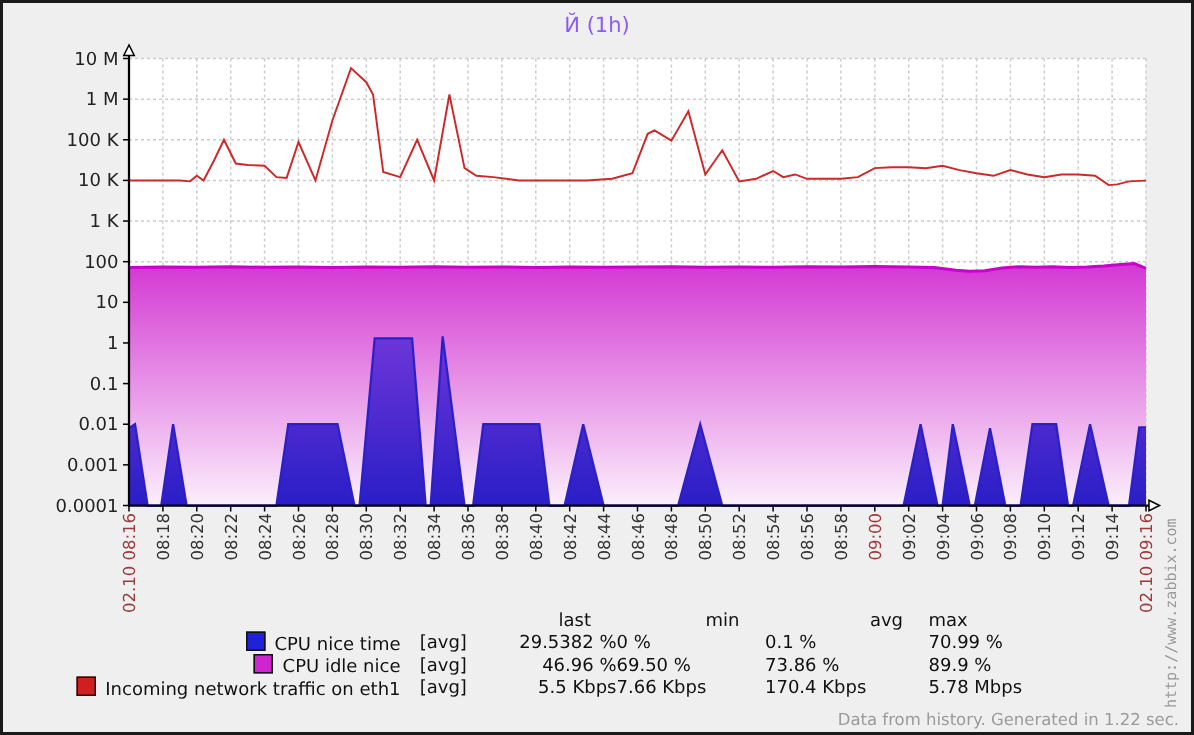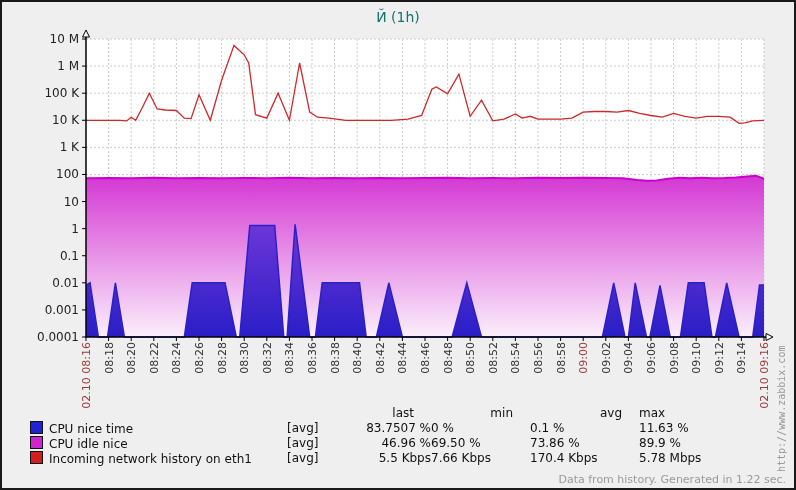--- a/index.html
+++ b/index.html
@@ -3,31 +3,31 @@
 <meta charset="utf-8">
 <style>
   html,body{margin:0;padding:0;background:#ddd;}
   #canvas{
     position:relative;width:796px;height:490px;box-sizing:border-box;
     background:#efefef;border:2px solid #1a1a1a;overflow:hidden;
     font-family:"DejaVu Sans","Liberation Sans",sans-serif;
   }
   #title{
     position:absolute;left:0;top:7px;width:100%;text-align:center;
-    font-size:14px;color:#0f766e;
+    font-size:14px;color:#8b5cf6;
   }
   #chart-svg{position:absolute;left:0;top:0;}
   #legend{
     position:absolute;left:8px;top:403px;border-collapse:collapse;
-    font-size:12px;color:#111;margin-left:20px;
+    font-size:12px;color:#111;
   }
   #legend td{padding:0;height:14px;line-height:13px;white-space:nowrap;}
   #legend thead td{height:16px;text-align:right;padding-right:17px;}
-  #legend td.c-label{width:240px;text-align:left;}
-  #legend td.c-scope{width:40px;text-align:left;}
+  #legend td.c-label{width:240px;text-align:right;}
+  #legend td.c-scope{width:40px;text-align:center;}
   #legend td.c-last{width:70px;text-align:right;}
   #legend td.c-min{width:82px;}
   #legend td.c-avg{width:92px;}
   #legend td.c-max{width:83px;text-align:left;}
   .swatch{
     display:inline-block;width:11px;height:11px;border:1px solid #111;
     margin-right:6px;vertical-align:-1px;
   }
   #footer{
     position:absolute;right:8px;top:471px;font-size:11px;color:#9a9a9a;
@@ -214,35 +214,35 @@
         <td class="c-last">last</td>
         <td class="c-min">min</td>
         <td class="c-avg">avg</td>
         <td class="c-max">max</td>
       </tr>
     </thead>
     <tbody>
       <tr>
         <td class="c-label"><span class="swatch" style="background: rgb(33, 33, 214);"></span><span>CPU nice time</span></td>
         <td class="c-scope">[avg]</td>
-        <td class="c-last">83.7507 %</td>
+        <td class="c-last">29.5382 %</td>
         <td class="c-min">0 %</td>
         <td class="c-avg">0.1 %</td>
-        <td class="c-max">11.63 %</td>
+        <td class="c-max">70.99 %</td>
       </tr>
       <tr>
         <td class="c-label"><span class="swatch" style="background: rgb(207, 37, 207);"></span><span>CPU idle nice</span></td>
         <td class="c-scope">[avg]</td>
         <td class="c-last">46.96 %</td>
         <td class="c-min">69.50 %</td>
         <td class="c-avg">73.86 %</td>
         <td class="c-max">89.9 %</td>
       </tr>
       <tr>
-        <td class="c-label"><span class="swatch" style="background: rgb(209, 31, 31);"></span><span>Incoming network history on eth1</span></td>
+        <td class="c-label"><span class="swatch" style="background: rgb(209, 31, 31);"></span><span>Incoming network traffic on eth1</span></td>
         <td class="c-scope">[avg]</td>
         <td class="c-last">5.5 Kbps</td>
         <td class="c-min">7.66 Kbps</td>
         <td class="c-avg">170.4 Kbps</td>
         <td class="c-max">5.78 Mbps</td>
       </tr>
     </tbody>
   </table>
 
   <div id="footer">Data from history. Generated in 1.22 sec.</div>

